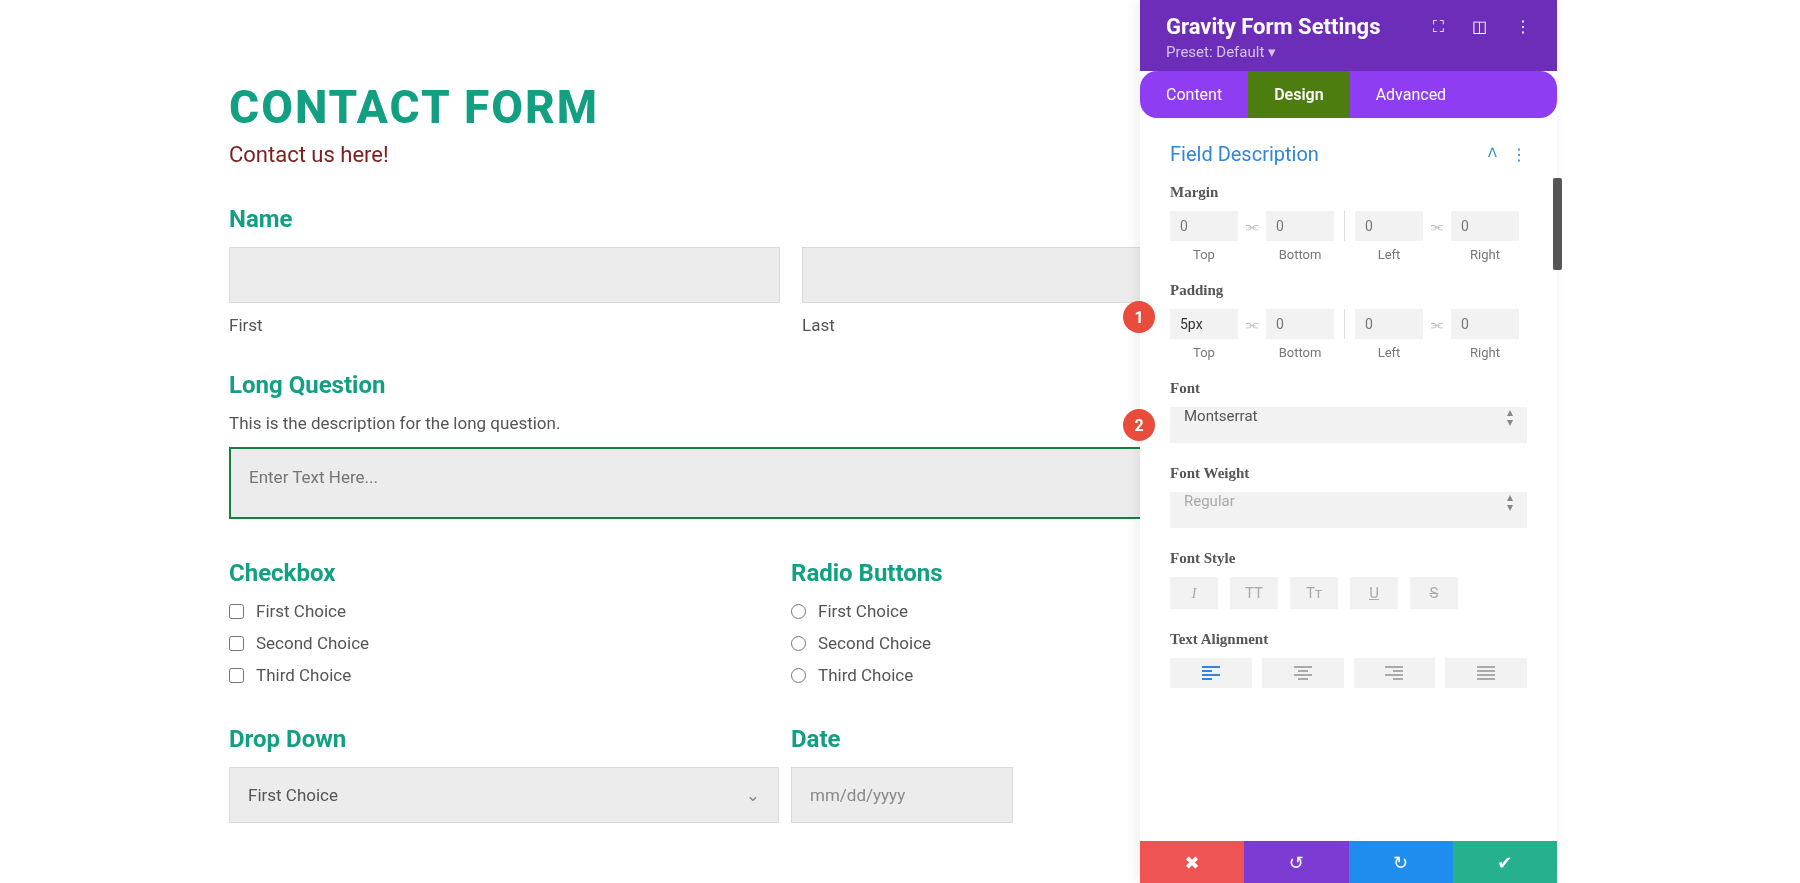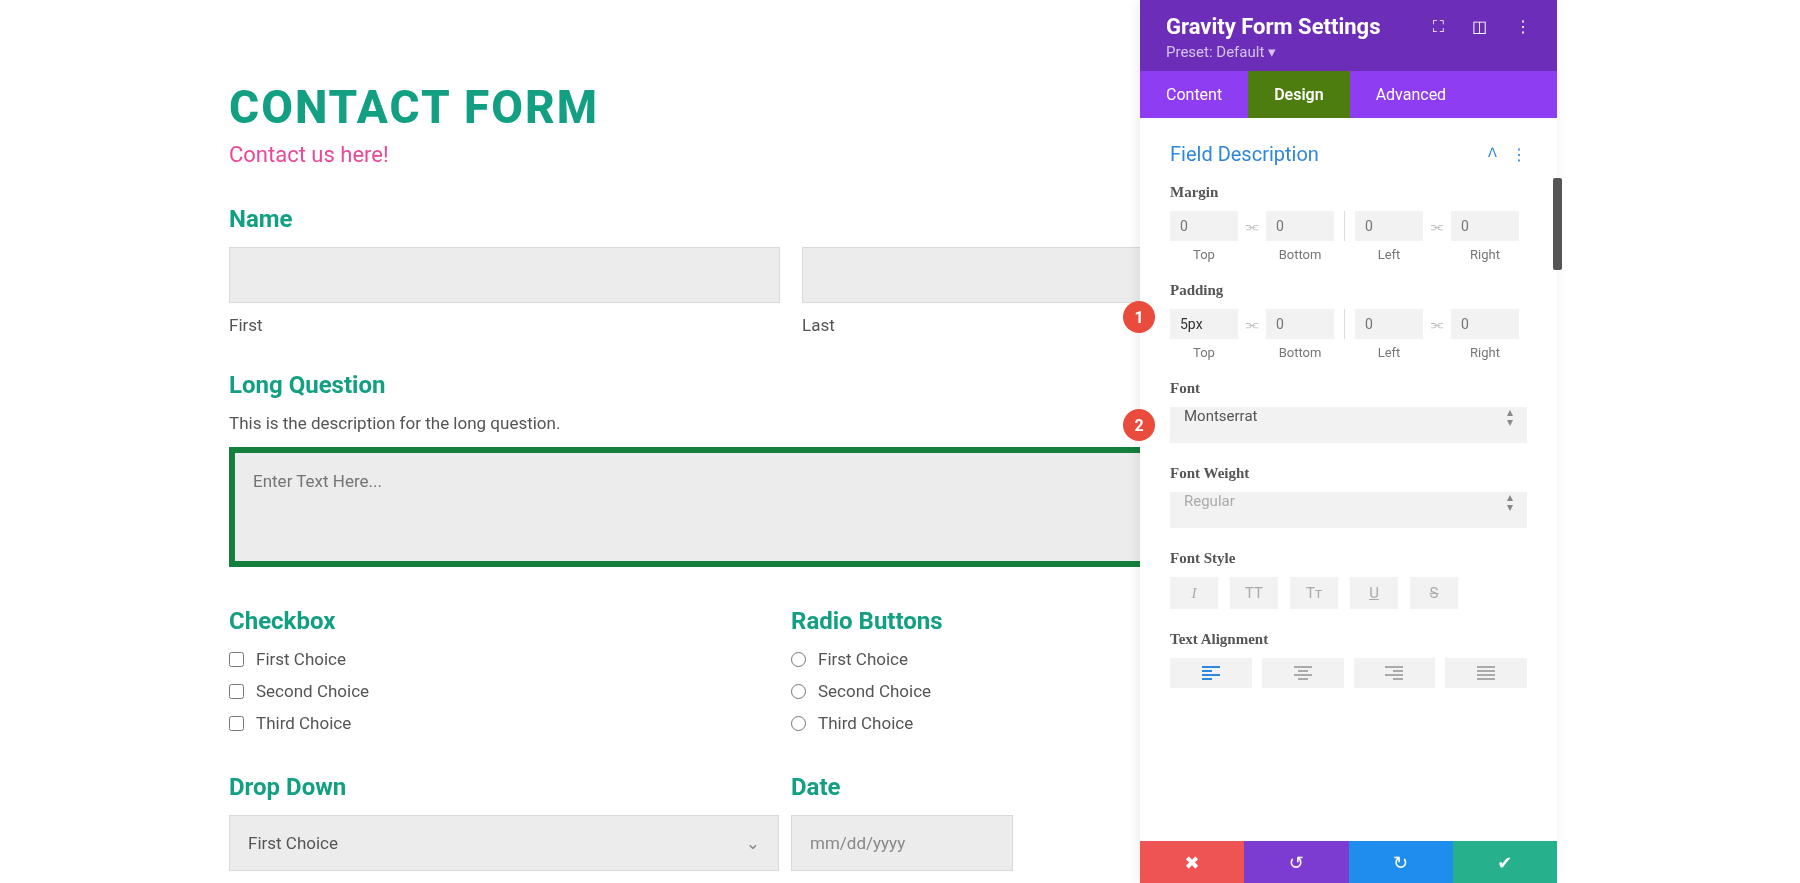--- a/index.html
+++ b/index.html
@@ -1,46 +1,46 @@
 <!DOCTYPE html>
 <html><head>
   <meta charset="utf-8">
   <style>
     * { box-sizing: border-box; margin: 0; padding: 0; font-family: -apple-system, BlinkMacSystemFont, "Segoe UI", Roboto, Helvetica, Arial, sans-serif; }
     body { background: #fff; width: 1800px; height: 883px; overflow: hidden; position: relative; }
     
     
     .form-area { position: absolute; left: 229px; top: 80px; width: 1124px; }
     .form-title { font-size: 46px; font-weight: 800; color: #13a082; letter-spacing: 2px; margin-bottom: 8px; }
-    .form-subtitle { font-size: 22px; color: #ec4899; margin-bottom: 38px; }
+    .form-subtitle { font-size: 22px; color: #7f1d1d; margin-bottom: 38px; }
     .field-label { font-size: 24px; font-weight: 700; color: #13a082; margin-bottom: 14px; }
     .name-row { display: flex; gap: 22px; margin-bottom: 36px; }
     .name-col { flex: 1; }
     .text-input { width: 100%; height: 56px; background: #ececec; border: 1px solid #d9d9d9; }
     .sub-label { font-size: 17px; color: #555; margin-top: 12px; }
     .long-q { margin-bottom: 36px; }
     .field-desc { font-size: 17px; color: #555; margin-bottom: 14px; }
-    .textarea { width: 100%; height: 120px; background: #ececec; border: 6px solid #15803d; padding: 18px; font-size: 17px; color: #888; resize: none; }
+    .textarea { width: 100%; height: 72px; background: #ececec; border: 2px solid #15803d; padding: 18px; font-size: 17px; color: #888; resize: none; }
     .options-row { display: flex; margin-bottom: 28px; }
     .options-col { flex: 1; }
     .opt-item { font-size: 17px; color: #555; margin-bottom: 12px; display:flex; align-items:center; gap:12px; }
     .opt-item input { width:15px; height:15px; }
     .select-row { display:flex; margin-bottom:40px; }
     .select-col { flex:1; }
     .select-box { width: 550px; height: 56px; background:#ececec; border:1px solid #d9d9d9; display:flex; align-items:center; padding:0 18px; font-size:17px; color:#555; justify-content:space-between; }
     .date-box { width: 222px; height: 56px; background:#ececec; border:1px solid #d9d9d9; display:flex; align-items:center; padding:0 18px; font-size:17px; color:#888; }
     
     
     .panel { position: absolute; right: 243px; top: 0; width: 417px; height: 883px; background: #fff; box-shadow: -2px 0 12px rgba(0,0,0,0.08); display:flex; flex-direction:column; }
     .panel-header { background: #6c2eb9; padding: 14px 26px 10px 26px; color:#fff; }
     .panel-title-row { display:flex; justify-content:space-between; align-items:center; }
     .panel-title { font-size: 22px; font-weight:700; }
     .panel-icons { display:flex; gap:28px; font-size:16px; }
     .preset { font-size:15px; color:#d5c3ed; margin-top:4px; }
-    .tabs { display:flex; background:#8e3df2; }
+    .tabs { display:flex; background:#8e3df2;border-radius:17px; }
     .tab { padding: 14px 26px; font-size:16px; color:#fff; cursor:pointer; }
     .tab.active { background:#4d7c0f; font-weight:600; }
     .panel-body { flex:1; overflow-y:auto; padding: 24px 30px 0 30px; position:relative; }
     .section-title-row { display:flex; justify-content:space-between; align-items:center; margin-bottom:18px; }
     .section-title { font-size:20px; color:#2e86de; }
     .section-icons { display:flex; gap:14px; color:#2e86de; }
     .ctrl-label { font-size:15px; color:#555; font-weight:600; margin-bottom:10px;font-family:Liberation Serif, serif; }
     .spacing-row { display:flex; align-items:flex-start; gap:0; margin-bottom:20px; }
     .spacing-group { display:flex; align-items:flex-start; }
     .spacing-box { display:flex; flex-direction:column; align-items:center; }

